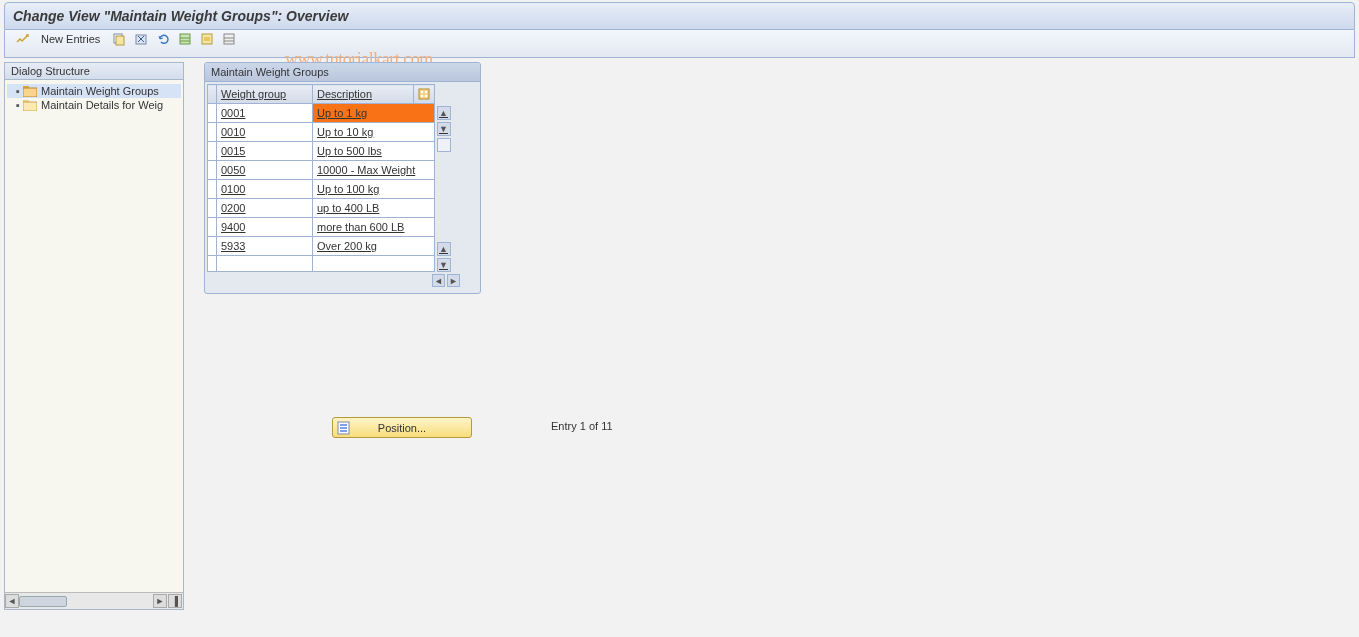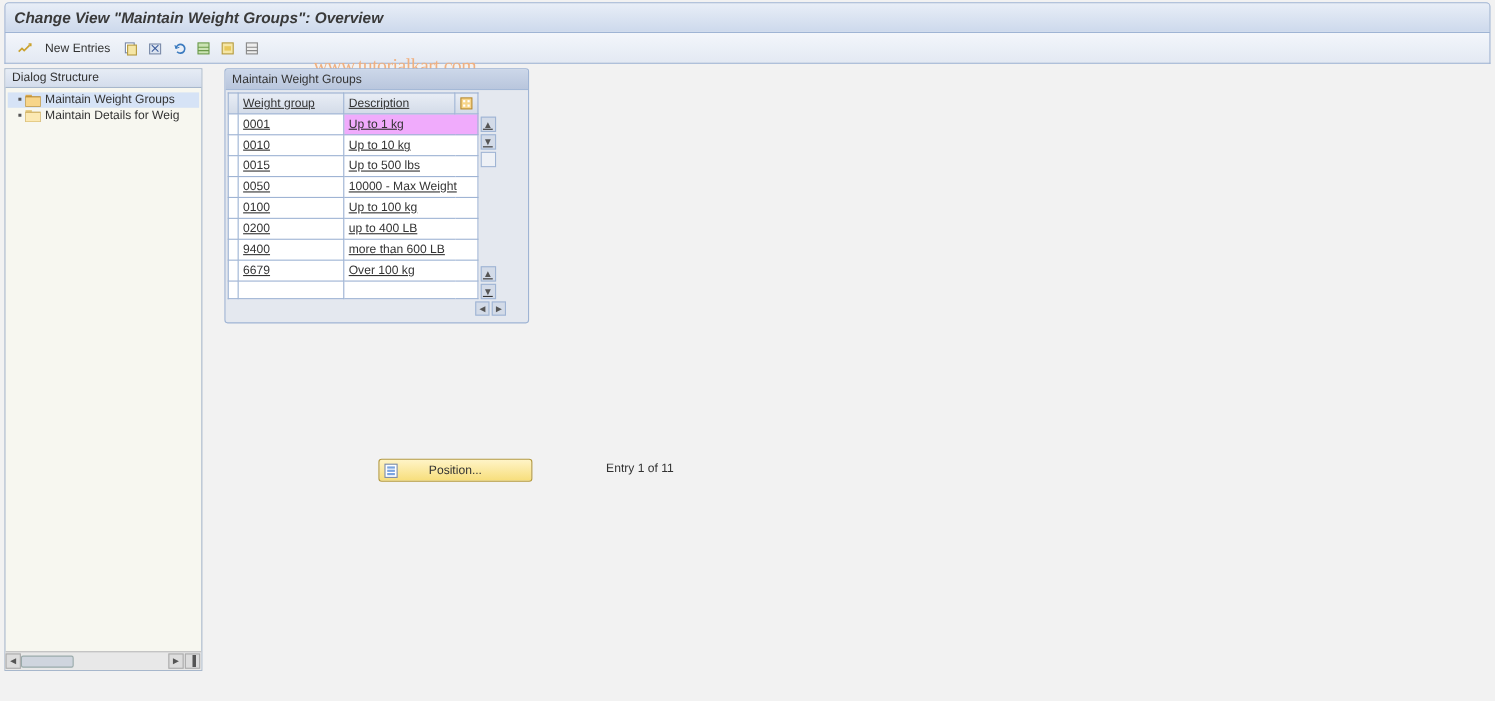--- a/index.html
+++ b/index.html
@@ -17,21 +17,21 @@
     border-radius: 4px 4px 0 0;
     margin: 2px 4px 0 4px;
   }
   .title-bar span {
     font-weight: bold; font-style: italic; font-size: 14px; color: #3a3a3a;
   }
   .toolbar {
     height: 28px;
     background: linear-gradient(to bottom, #f3f6fb 0%, #e3e9f3 100%);
     border: 1px solid #9fb4d4; border-top: none;
-    display: flex; align-items: center;
+    display: flex; align-items: flex-start;
     padding-left: 8px; gap: 4px;
     margin: 0 4px; position: relative;
   }
   .tb-btn {
     width: 18px; height: 18px;
     display: flex; align-items: center; justify-content: center;
     border: 1px solid transparent; border-radius: 2px; cursor: pointer;
   }
   .new-entries {
     padding: 3px 6px; cursor: pointer; font-size: 11px; color: #333;
@@ -93,32 +93,32 @@
     background:linear-gradient(to bottom,#e8edf5,#d3dbe8);
     font-weight:normal; color:#333;
   }
   th.cfg-cell{ width:14px; padding:1px; text-align:center;}
   td.rowhead{
     width:8px; background:linear-gradient(to right,#dfe5ee,#cfd7e4);
     padding:0;
   }
   td.wg{ width:96px; background:#eef1f6; font-family:Arial; }
   td.desc{ width:122px; }
-  td.desc.sel{ background:#f0abfc; }
+  td.desc.sel{ background:#f97316; }
   .vscroll{
     width:17px; margin:24px 2px 0 0;
     display:flex; flex-direction:column; justify-content:space-between;
     align-items:center;
   }
   .vbtn{ width:14px;height:14px;background:#d3dbe8;border:1px solid #9fb4d4;font-size:9px;display:flex;align-items:center;justify-content:center;color:#555;}
   .grid-foot{ display:flex; justify-content:flex-end; padding:2px 20px 0 0; gap:2px;}
   .grid-foot .vbtn{ width:13px;height:13px;}
   
   .pos-btn{
-    position:absolute; left:140px; top:355px;
+    position:absolute; left:128px; top:355px;
     width:140px; height:21px;
     background:linear-gradient(to bottom,#fff4c7,#f7de7b);
     border:1px solid #b59a3e; border-radius:3px;
     display:flex; align-items:center; justify-content:center;
     font-size:11px; color:#333; cursor:pointer;
   }
   .pos-btn .pic{ position:absolute; left:4px; top:2px; }
   .status{
     position:absolute; left:347px; top:358px;
     font-size:11px; color:#333;
@@ -267,22 +267,22 @@
                 <td class="wg">0200</td>
                 <td class="desc" colspan="2">up to 400 LB</td>
               </tr>
               <tr>
                 <td class="rowhead"></td>
                 <td class="wg">9400</td>
                 <td class="desc" colspan="2">more than 600 LB</td>
               </tr>
               <tr>
                 <td class="rowhead"></td>
-                <td class="wg">6679</td>
-                <td class="desc" colspan="2">Over 100 kg</td>
+                <td class="wg">5933</td>
+                <td class="desc" colspan="2">Over 200 kg</td>
               </tr>
               <tr>
                 <td class="rowhead"></td>
                 <td class="wg"></td>
                 <td class="desc" colspan="2"></td>
               </tr>
             </tbody>
         </table>
         <div class="vscroll">
           <div class="vbtn">▲</div>

